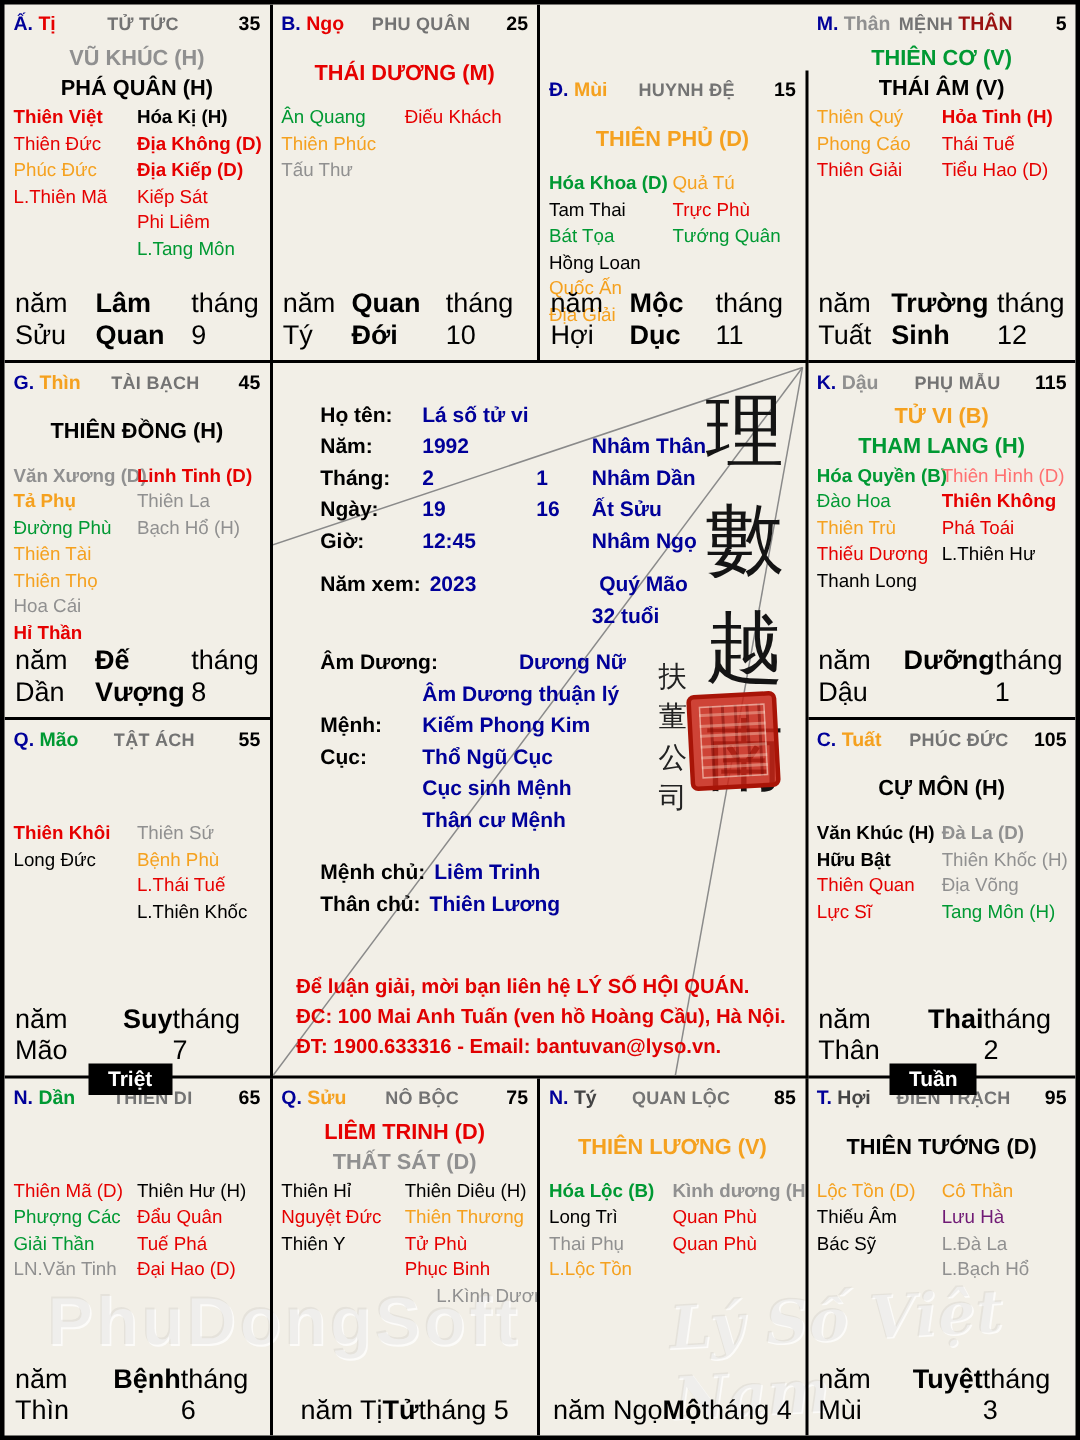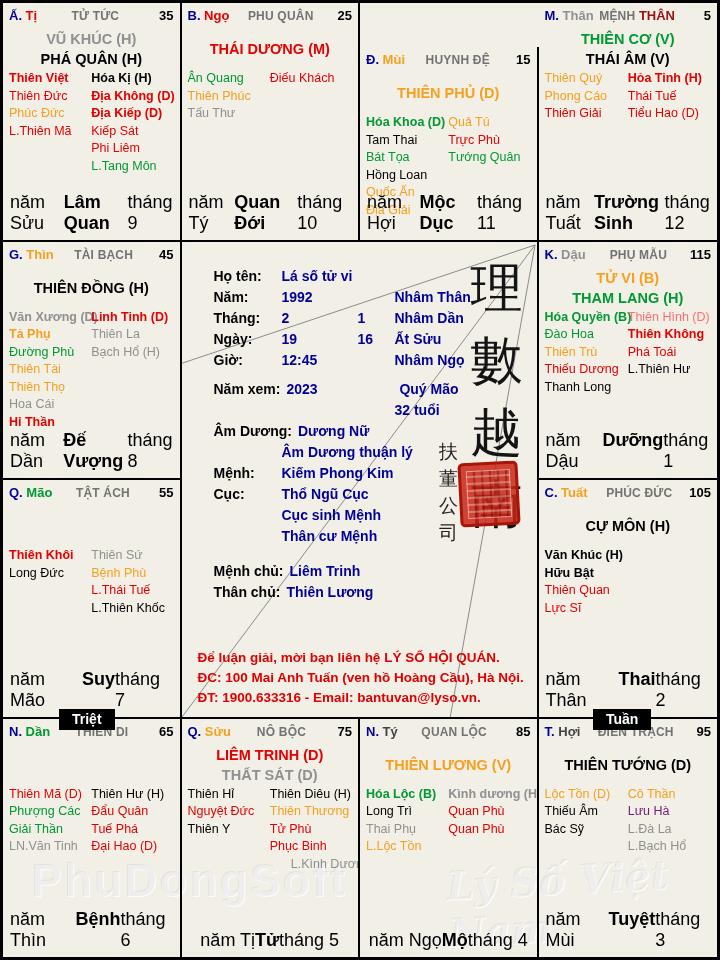--- a/index.html
+++ b/index.html
@@ -98,21 +98,21 @@
           <div class="irow" style="margin-top: 8px;">
             <span class="il">Năm xem:</span>
             <span class="iv w113">2023</span>
             <span class="iv">Quý Mão</span>
           </div>
           <div class="irow">
             <span class="il"></span>
             <span class="iv w113"></span>
             <span class="iv">32 tuổi</span>
           </div>
-          <div class="irow" style="">
+          <div class="irow" style="margin-top: 10px; gap: 48px;">
             <span class="il">Âm Dương:</span>
             <span class="iv">Dương Nữ</span>
           </div>
           <div class="irow">
             <span class="il"></span>
             <span class="iv">Âm Dương thuận lý</span>
           </div>
           <div class="irow">
             <span class="il">Mệnh:</span>
             <span class="iv">Kiếm Phong Kim</span>
@@ -368,20 +368,26 @@
         </div>
         <div class="mains">
           <div class="main-star" style="color: rgb(0, 0, 0);">CỰ MÔN (H)</div>
         </div>
         <div class="stars">
           <div class="scol">
             <span class="sline" style="color: rgb(0, 0, 0); font-weight: bold;">Văn Khúc (H)</span>
             <span class="sline" style="color: rgb(0, 0, 0); font-weight: bold;">Hữu Bật</span>
             <span class="sline" style="color: rgb(230, 0, 0);">Thiên Quan</span>
             <span class="sline" style="color: rgb(230, 0, 0);">Lực Sĩ</span>
+          </div>
+          <div class="scol">
+            <span class="sline" style="color: rgb(144, 144, 144); font-weight: bold;">Đà La (D)</span>
+            <span class="sline" style="color: rgb(144, 144, 144);">Thiên Khốc (H)</span>
+            <span class="sline" style="color: rgb(144, 144, 144);">Địa Võng</span>
+            <span class="sline" style="color: rgb(0, 153, 51);">Tang Môn (H)</span>
           </div>
         </div>
         <div class="foot">
           <span class="fy">năm Thân</span>
           <span class="period">Thai</span>
           <span class="fm">tháng 2</span>
         </div>
       </div>
       <div class="cell last-row" style="grid-area: 4 / 1;">
         <div class="cell-h">

